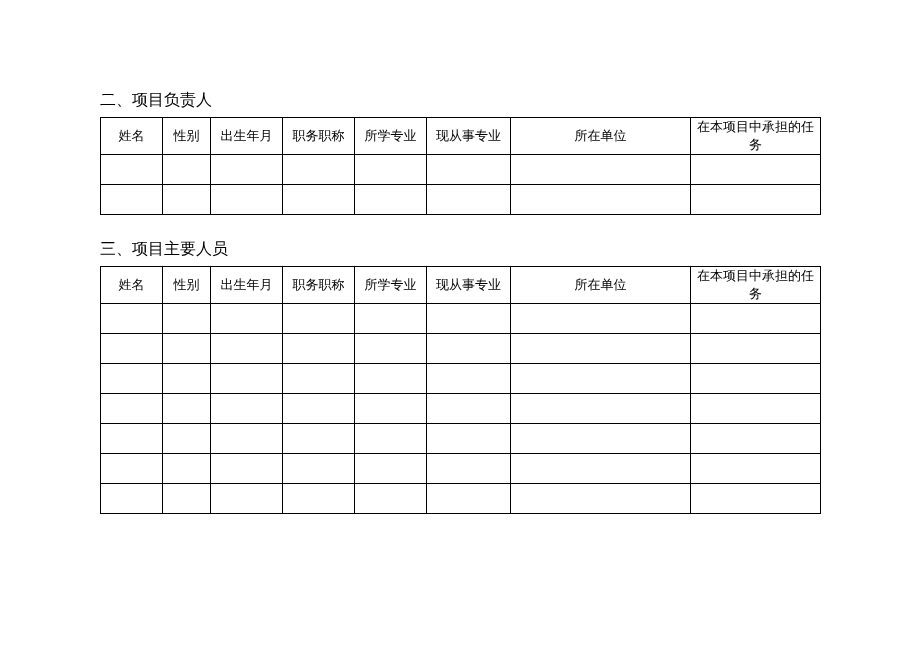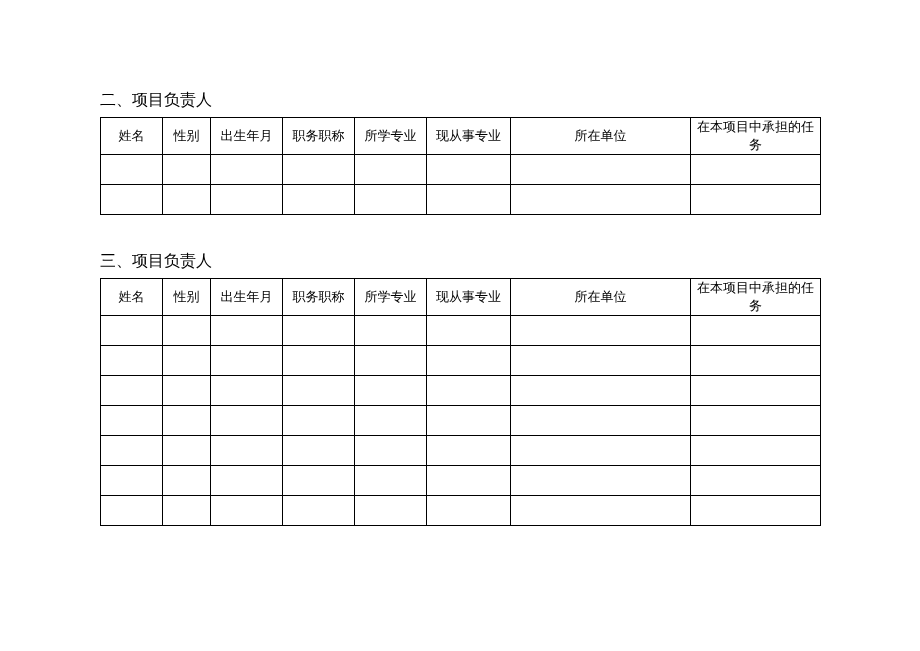--- a/index.html
+++ b/index.html
@@ -6,21 +6,21 @@
       margin: 0;
       padding: 0;
       box-sizing: border-box;
     }
     body {
       background: #ffffff;
       font-family: "SimSun", "宋体", serif;
       padding: 90px 100px 40px 100px;
     }
     .section {
-      margin-bottom: 36px;
+      margin-bottom: 24px;
     }
     .section-title {
       font-size: 16px;
       color: #000;
       margin-bottom: 6px;
       font-weight: normal;
     }
     table {
       border-collapse: collapse;
       width: 100%;
@@ -96,21 +96,21 @@
         <td></td>
         <td></td>
         <td></td>
         <td></td>
       </tr>
     </tbody>
   </table>
 </div>
 
 <div class="section">
-  <div class="section-title">三、项目负责人</div>
+  <div class="section-title">三、项目主要人员</div>
   <table>
     <colgroup>
       <col class="col-name">
         <col class="col-gender">
         <col class="col-birth">
         <col class="col-title">
       <col class="col-major">
         <col class="col-current">
         <col class="col-org">
         <col class="col-task">

